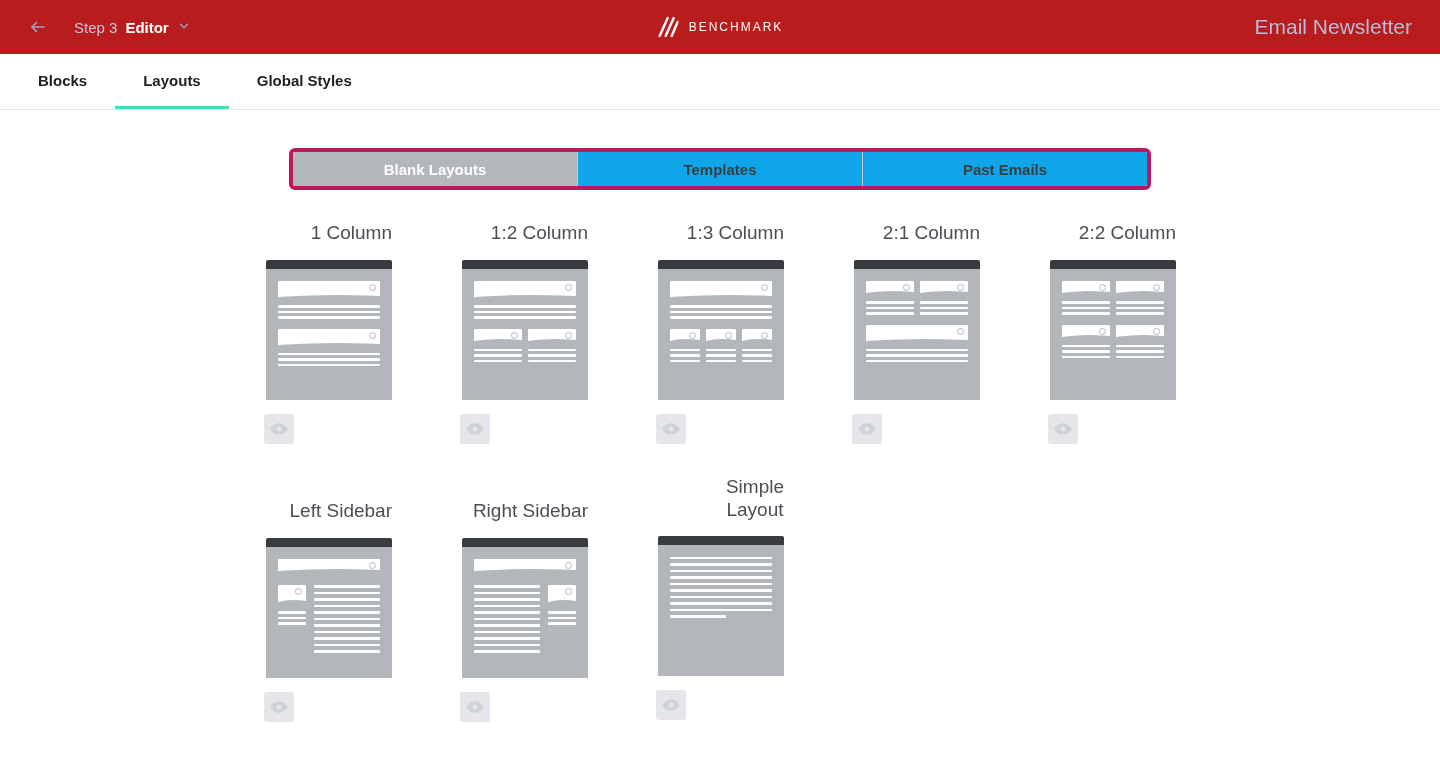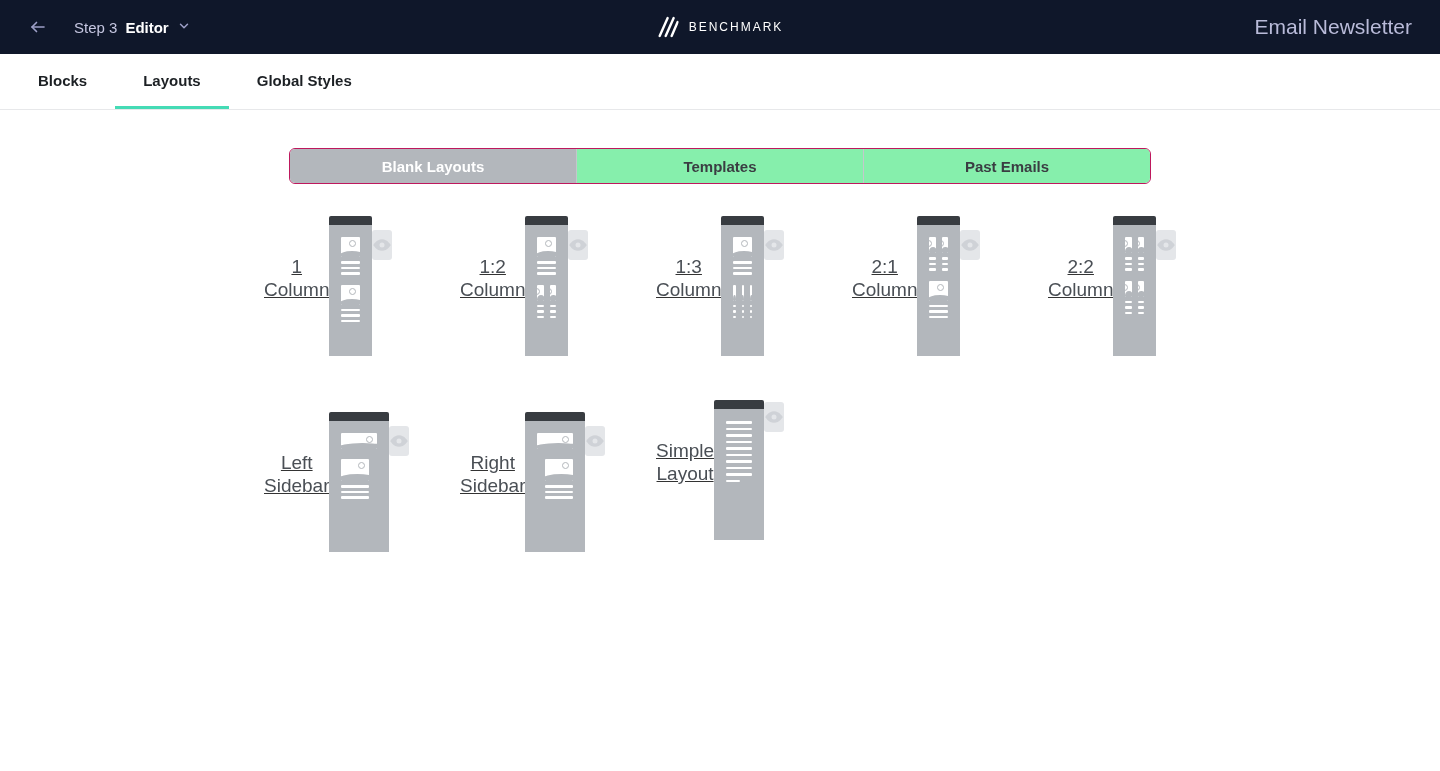--- a/index.html
+++ b/index.html
@@ -7,21 +7,21 @@
   body {
     font-family: "Helvetica Neue", Arial, sans-serif;
     background: #fff;
     color: #333;
     width: 1440px;
   }
 
   
   .topbar {
     height: 54px;
-    background: #0f172a;
+    background: #b91c1c;
     display: flex;
     align-items: center;
     position: relative;
     padding: 0 28px;
   }
   .topbar .left {
     display: flex;
     align-items: center;
     gap: 26px;
   }
@@ -75,49 +75,49 @@
 
   
   .main {
     display: flex; flex-direction: column; align-items: center;
     padding-top: 38px;
   }
 
   
   .seg {
     display: flex;
-    border: 1px solid #be185d;
+    border: 4px solid #be185d;
     border-radius: 6px;
     overflow: hidden;
     width: 862px;
   }
   .seg-btn {
     flex: 1 1 0;
     height: 34px;
     display: flex; align-items: center; justify-content: center;
     font-size: 15px;
     font-weight: 600;
     cursor: pointer;
-    background: #86efac;
+    background: #0ea5e9;
     color: #3a3d42;
   }
   .seg-btn + .seg-btn { border-left: 1px solid #c4c7cc; }
   .seg-btn.active { background: #b3b7bc; color: #fff; }
 
   
   .cards {
     margin-top: 32px;
     display: grid;
     grid-template-columns: repeat(5, 128px);
     column-gap: 68px;
     row-gap: 56px;
     justify-content: center;
   }
   .card {
-    display: flex; flex-direction: row; align-items: center; text-decoration: underline;
+    display: flex; flex-direction: column; align-items: flex-end;
   }
   .card-title {
     font-size: 19px;
     font-weight: 500;
     color: #4a4f55;
     margin-bottom: 14px;
     text-align: center;
     line-height: 1.2;
     min-height: 24px;
     white-space: pre-line;

